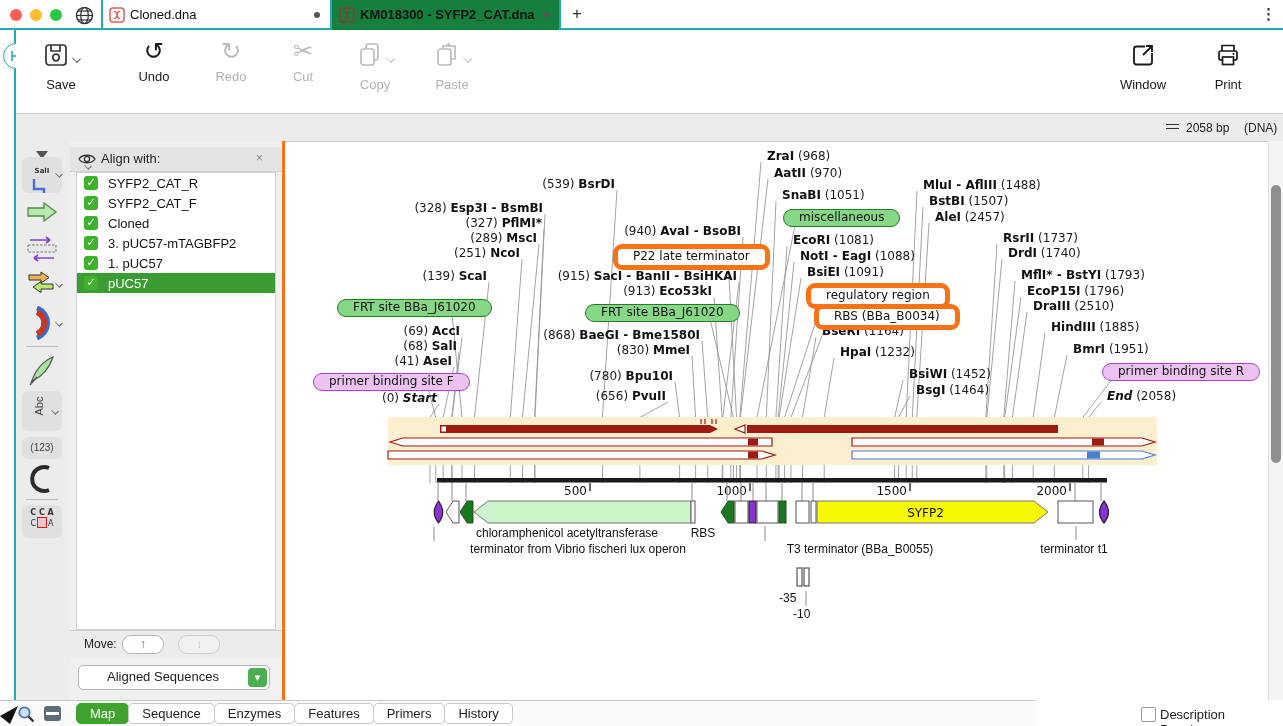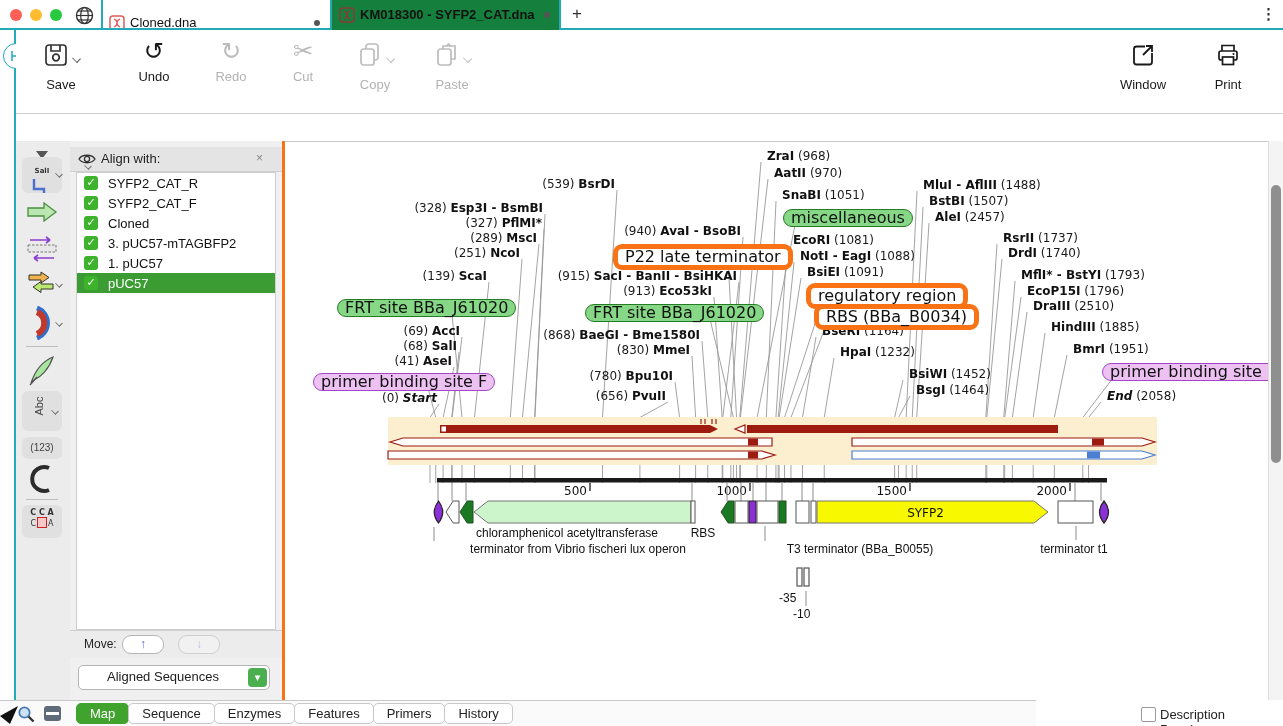--- a/index.html
+++ b/index.html
@@ -46,21 +46,21 @@
   .movebtn.dis{background:#f1f1f1;border-color:#d0d0d0;}
   #alseq{left:8px;top:524px;width:190px;height:23px;background:#fff;border:1px solid #b5b5b5;border-radius:5px;font-size:13px;}
   #alseqbtn{right:2px;top:2px;width:19px;height:19px;background:#4BAE4F;border-radius:4px;color:#fff;text-align:center;font-size:11px;line-height:18px;}
   .xicon{font-size:12px;color:#888;}
   
   #mapsvg{left:0;top:0;z-index:1;}
   #maplabels{left:0;top:0;width:1283px;height:726px;z-index:2;pointer-events:none;}
   .site{position:absolute;font-family:"DejaVu Sans",sans-serif;font-size:12px;white-space:nowrap;color:#1a1a1a;}
   .site b{color:#111;}
   .site .it{font-style:italic;}
-  .pill{position:absolute;font-family:"DejaVu Sans",sans-serif;font-size:16px;padding:0 7px;height:16px;line-height:15px;border-radius:9px;white-space:nowrap;color:#111;}
+  .pill{position:absolute;font-family:"DejaVu Sans",sans-serif;font-size:12px;padding:0 15px;height:16px;line-height:15px;border-radius:9px;white-space:nowrap;color:#111;}
   .pill.green{background:#86D886;border:1px solid #257c25;}
   .pill.purple{background:#EDC2F3;border:1px solid #A446C8;}
   .pill.white{background:#fff;border:5px solid #f97316;}
   .flabel{position:absolute;font-family:Liberation Sans, sans-serif;font-size:12px;white-space:nowrap;color:#111;transform:translateX(-50%);}
   .flabel.raw{transform:none;}
   #maptitle{font-family:"DejaVu Sans",sans-serif;font-size:15px;font-weight:bold;transform:translateX(-50%);white-space:nowrap;}
   #mapsub{font-family:"DejaVu Sans",sans-serif;font-size:12px;transform:translateX(-50%);}
   
   #cutters{left:283px;top:676px;height:23px;background:#F4F4F4;border:1px solid #b5b5b5;border-bottom:none;border-radius:7px 7px 0 0;font-size:12px;padding:0 10px;z-index:3;display:flex;align-items:center;gap:6px;}
   #cutters .lnk{color:#1D63C9;}
@@ -83,21 +83,21 @@
     <div class="abs light" style="left:30px;background:#FEBC2E"></div>
     <div class="abs light" style="left:50px;background:#28C840"></div>
     <svg class="abs" style="left:75px;top:6px" width="19" height="19" viewBox="0 0 19 19">
       <circle cx="9.5" cy="9.5" r="8" fill="none" stroke="#333" stroke-width="1.4"></circle>
       <ellipse cx="9.5" cy="9.5" rx="3.8" ry="8" fill="none" stroke="#333" stroke-width="1.2"></ellipse>
       <line x1="1.5" y1="9.5" x2="17.5" y2="9.5" stroke="#333" stroke-width="1.2"></line>
       <line x1="2.6" y1="5" x2="16.4" y2="5" stroke="#333" stroke-width="1.2"></line>
       <line x1="2.6" y1="14" x2="16.4" y2="14" stroke="#333" stroke-width="1.2"></line>
     </svg>
 
-    <div class="abs" style="left:102px;top:8px;width:219px;height:30px">
+    <div class="abs" style="left:102px;top:0;width:219px;height:30px">
       <svg class="abs" style="left:7px;top:7px" width="16" height="16" viewBox="0 0 16 16">
         <rect x="1" y="1" width="14" height="14" rx="3" fill="none" stroke="#e05c5c" stroke-width="1.5"></rect>
         <path d="M5 4 C11 6.5 5 9.5 11 12 M11 4 C5 6.5 11 9.5 5 12" fill="none" stroke="#e05c5c" stroke-width="1.3"></path>
       </svg>
       <span class="abs tabtext" style="left:28px">Cloned.dna</span>
       <div class="abs moddot" style="left:212px"></div>
     </div>
 
     <div class="abs" style="left:331px;top:0;width:229px;height:30px;background:#15803d">
       <svg class="abs" style="left:8px;top:7px" width="16" height="16" viewBox="0 0 16 16">
@@ -172,20 +172,28 @@
       <svg width="26" height="26" viewBox="0 0 26 26">
         <path d="M7 9 V3.5 h12 V9" fill="none" stroke="#1a1a1a" stroke-width="1.7"></path>
         <rect x="4" y="9" width="18" height="9" rx="2" fill="none" stroke="#1a1a1a" stroke-width="1.7"></rect>
         <rect x="7.5" y="15" width="11" height="7.5" fill="#fff" stroke="#1a1a1a" stroke-width="1.7"></rect>
         <circle cx="18.5" cy="12" r="1" fill="#1a1a1a"></circle>
       </svg>
       <span class="lbl">Print</span>
     </div>
   </div>
 
+  <div id="statusbar" class="abs">
+    <span class="abs lenlines" style="left:1150px;top:7px">
+        <i></i>
+        <i></i>
+      </span>
+    <span class="abs" style="left:1170px;top:7px;color:#222">2058 bp</span>
+    <span class="abs" style="left:1228px;top:7px;color:#222">(DNA)</span>
+  </div>
 
   <div class="abs" style="left:16px;top:141px;width:1267px;height:0;border-top:1px solid #c9c9c9"></div>
 
   <div id="strip" class="abs">
     <div class="abs tool" style="top:4px">
       <svg width="12" height="8" viewBox="0 0 12 8">
           <polygon points="0,0 12,0 6,8" fill="#555"></polygon>
         </svg>
     </div>
     <div class="abs tool toolbtn" style="top:16px;height:34px;padding-top:2px">

